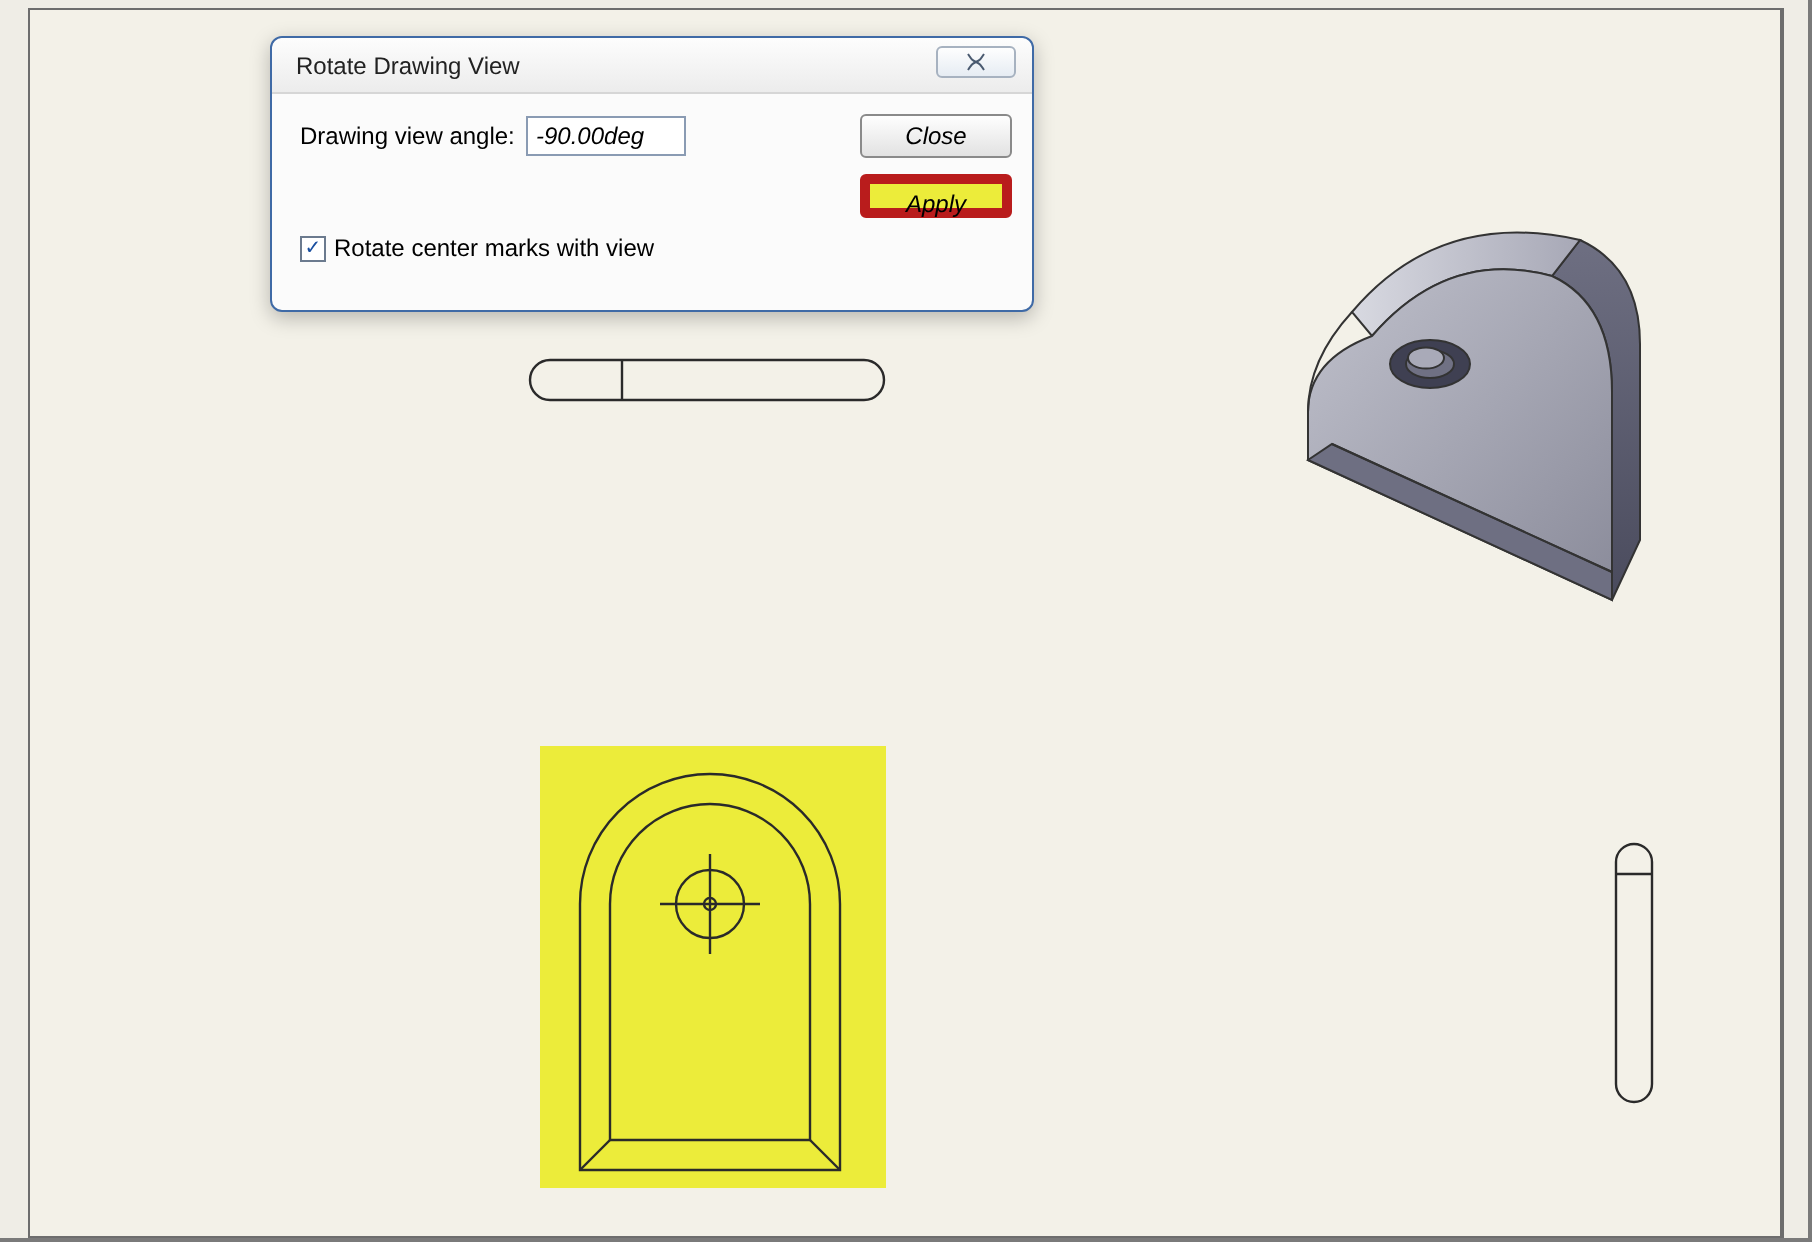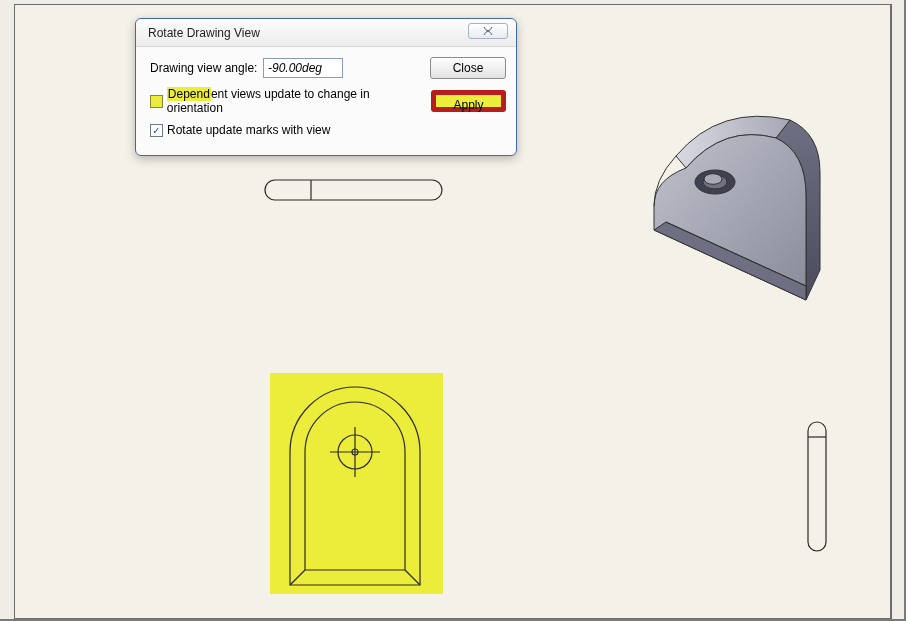--- a/index.html
+++ b/index.html
@@ -77,20 +77,21 @@
   .btn {
     width: 76px; height: 22px;
     border: 1px solid #8a8a8a;
     border-radius: 3px;
     background: linear-gradient(#fefefe, #e2e2e2);
     font-size: 12px;
     cursor: pointer;
     text-align: center;
     line-height: 20px;
     padding: 0;
+    font-style: italic;
   }
   .btn-apply-hl {
     background: #ecec3a;
     border: 5px solid #b91c1c;
   }
   .chk-line { display: flex; align-items: center; gap: 4px; }
   .chk {
     width: 13px; height: 13px;
     border: 1px solid #6b7a8e;
     background: #fff;
@@ -215,32 +216,28 @@
       <div class="dialog-body">
 
         <div class="row">
           <span class="row-label">Drawing view angle:</span>
           <input class="angle-input" value="-90.00deg" style="">
           <span class="spacer"></span>
           <button class="btn">Close</button>
         </div>
 
         <div class="row">
-          <label class="chk-line">
-            <span class="chk chk-hl"></span>
-            <span><span class="chk-text-hl">Depend</span><span>ent views update to change in orientation</span></span>
-          </label>
           <span class="spacer"></span>
           <button class="btn btn-apply-hl">Apply</button>
         </div>
 
         <div class="row">
           <label class="chk-line">
             <span class="chk">✓</span>
-            <span>Rotate update marks with view</span>
+            <span>Rotate center marks with view</span>
           </label>
         </div>
 
       </div>
     </div>
 
   </div>
 </div>
 
 </body></html>

